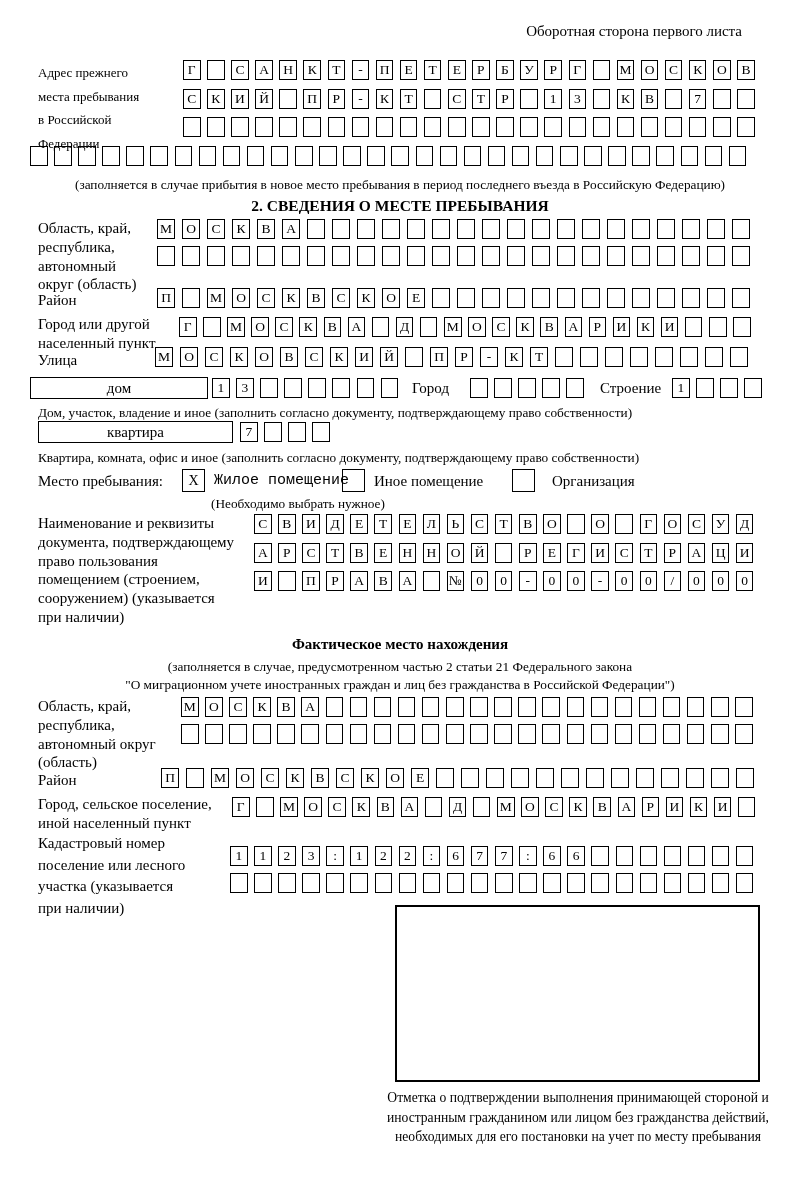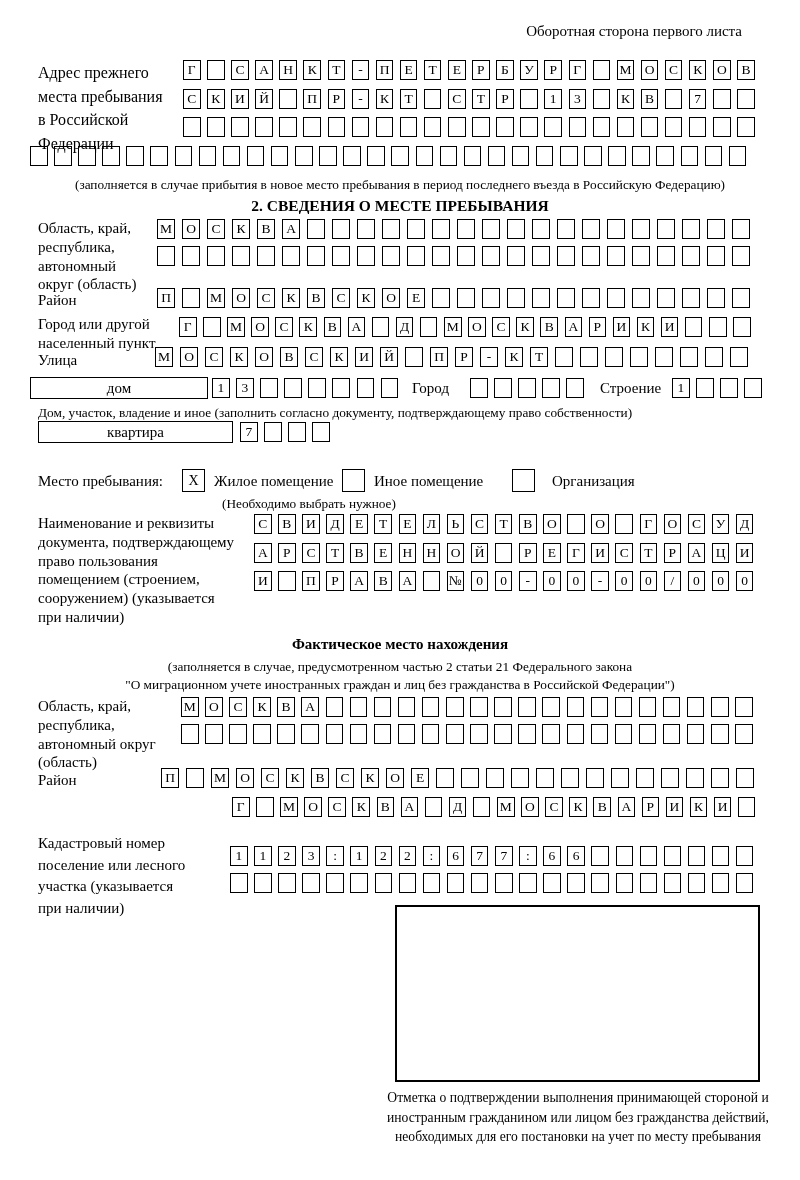--- a/index.html
+++ b/index.html
@@ -1,20 +1,20 @@
 <!DOCTYPE html>
 <html><head>
 <meta charset="utf-8">
 <style>
   html,body{margin:0;padding:0;background:#fff;}
   #page{position:relative;width:800px;height:1180px;background:#fff;color:#000;
         font-family:"Liberation Serif","DejaVu Serif",serif;overflow:hidden;}
   .abs{position:absolute;}
   .lbl{font-size:15px;line-height:18.8px;white-space:nowrap;}
-  .lbl-wide{font-size:16px;line-height:23.5px;white-space:nowrap;}
+  .lbl-wide{font-size:13px;line-height:23.5px;white-space:nowrap;}
   .cells{position:absolute;display:flex;}
   .cell{box-sizing:border-box;width:18px;height:20px;border:1.5px solid #000;margin-right:7px;
         display:flex;align-items:center;justify-content:center;font-size:13.5px;line-height:1;}
   .cells.tight .cell{width:17.5px;margin-right:6.6px;}
   .widebox{box-sizing:border-box;border:1.5px solid #000;height:22px;display:flex;
            align-items:center;justify-content:center;font-size:15px;}
   .caption{font-size:13.3px;white-space:nowrap;}
   .center{left:0;width:800px;text-align:center;}
   .heading{font-weight:bold;font-size:15.5px;}
   .chk{box-sizing:border-box;position:absolute;width:23px;height:23px;border:1.5px solid #000;
@@ -326,29 +326,30 @@
     <span>квартира</span>
   </div>
 
   <div class="abs caption" style="left:38px;top:405px;">Дом, участок, владение и иное (заполнить согласно документу, подтверждающему право собственности)</div>
   <div class="cells tight" style="left:240px;top:422px;">
       <div class="cell">7</div>
       <div class="cell"></div>
       <div class="cell"></div>
       <div class="cell"></div>
     </div>
+  <div class="abs caption" style="left:38px;top:450px;">Квартира, комната, офис и иное (заполнить согласно документу, подтверждающему право собственности)</div>
 
   <div class="abs lbl" style="left:38px;top:472px;">Место пребывания:</div>
   <div class="chk" style="left:182px;top:469px;">X</div>
-  <div class="abs lbl" style="left:214px;top:472px;">Жилое помещение</div>
+  <div class="abs lbl" style="left:214px;top:472px;font-family:Liberation Mono, monospace;">Жилое помещение</div>
   <div class="chk" style="left:342px;top:469px;"></div>
   <div class="abs lbl" style="left:374px;top:472px;">Иное помещение</div>
   <div class="chk" style="left:512px;top:469px;"></div>
   <div class="abs lbl" style="left:552px;top:472px;">Организация</div>
-  <div class="abs caption" style="left:222px;top:496px;">(Необходимо выбрать нужное)</div>
+  <div class="abs caption" style="left:211px;top:496px;">(Необходимо выбрать нужное)</div>
 
   <div class="abs" style="left:38px;top:514px;">
     <div class="lbl">Наименование и реквизиты</div>
     <div class="lbl">документа, подтверждающему</div>
     <div class="lbl">право пользования</div>
     <div class="lbl">помещением (строением,</div>
     <div class="lbl">сооружением) (указывается</div>
     <div class="lbl">при наличии)</div>
   </div>
   <div class="cells tight" style="left:254px;top:514px;">
@@ -505,20 +506,24 @@
       <div class="cell"></div>
       <div class="cell"></div>
       <div class="cell"></div>
       <div class="cell"></div>
       <div class="cell"></div>
       <div class="cell"></div>
       <div class="cell"></div>
       <div class="cell"></div>
     </div>
 
+  <div class="abs" style="left:38px;top:795px;">
+    <div class="lbl">Город, сельское поселение,</div>
+    <div class="lbl">иной населенный пункт</div>
+  </div>
   <div class="cells tight" style="left:232px;top:797px;">
       <div class="cell">Г</div>
       <div class="cell"></div>
       <div class="cell">М</div>
       <div class="cell">О</div>
       <div class="cell">С</div>
       <div class="cell">К</div>
       <div class="cell">В</div>
       <div class="cell">А</div>
       <div class="cell"></div>

